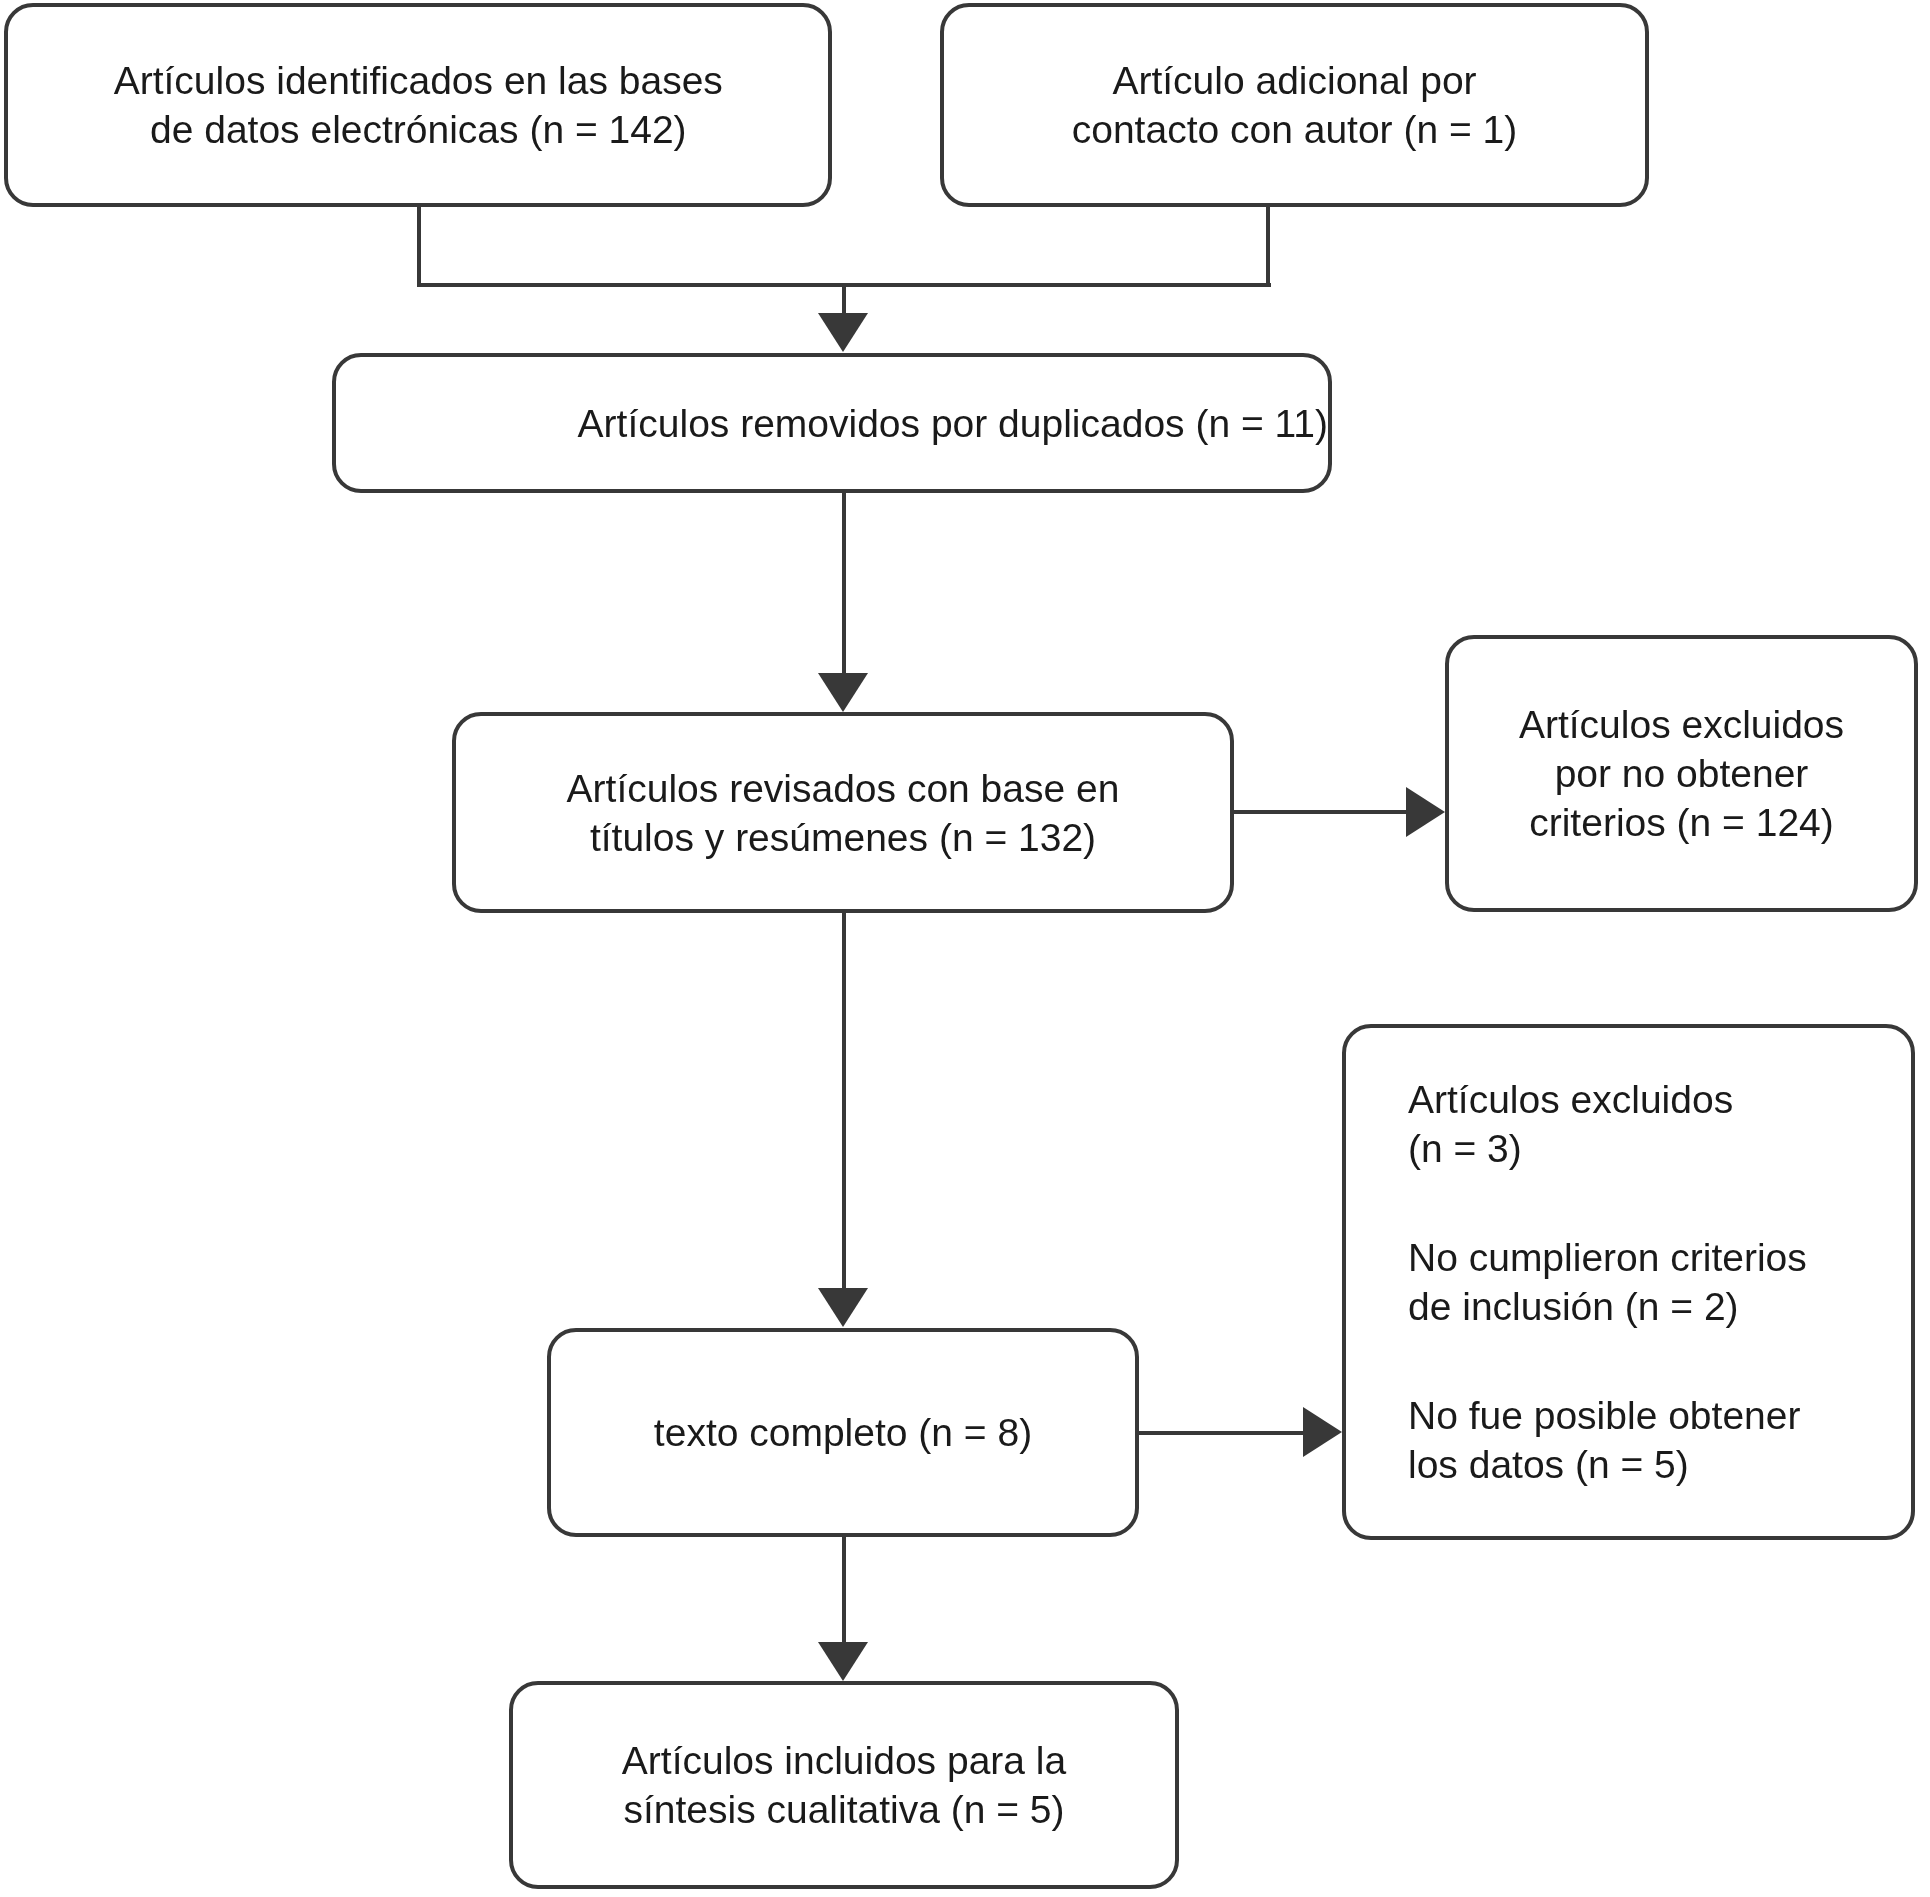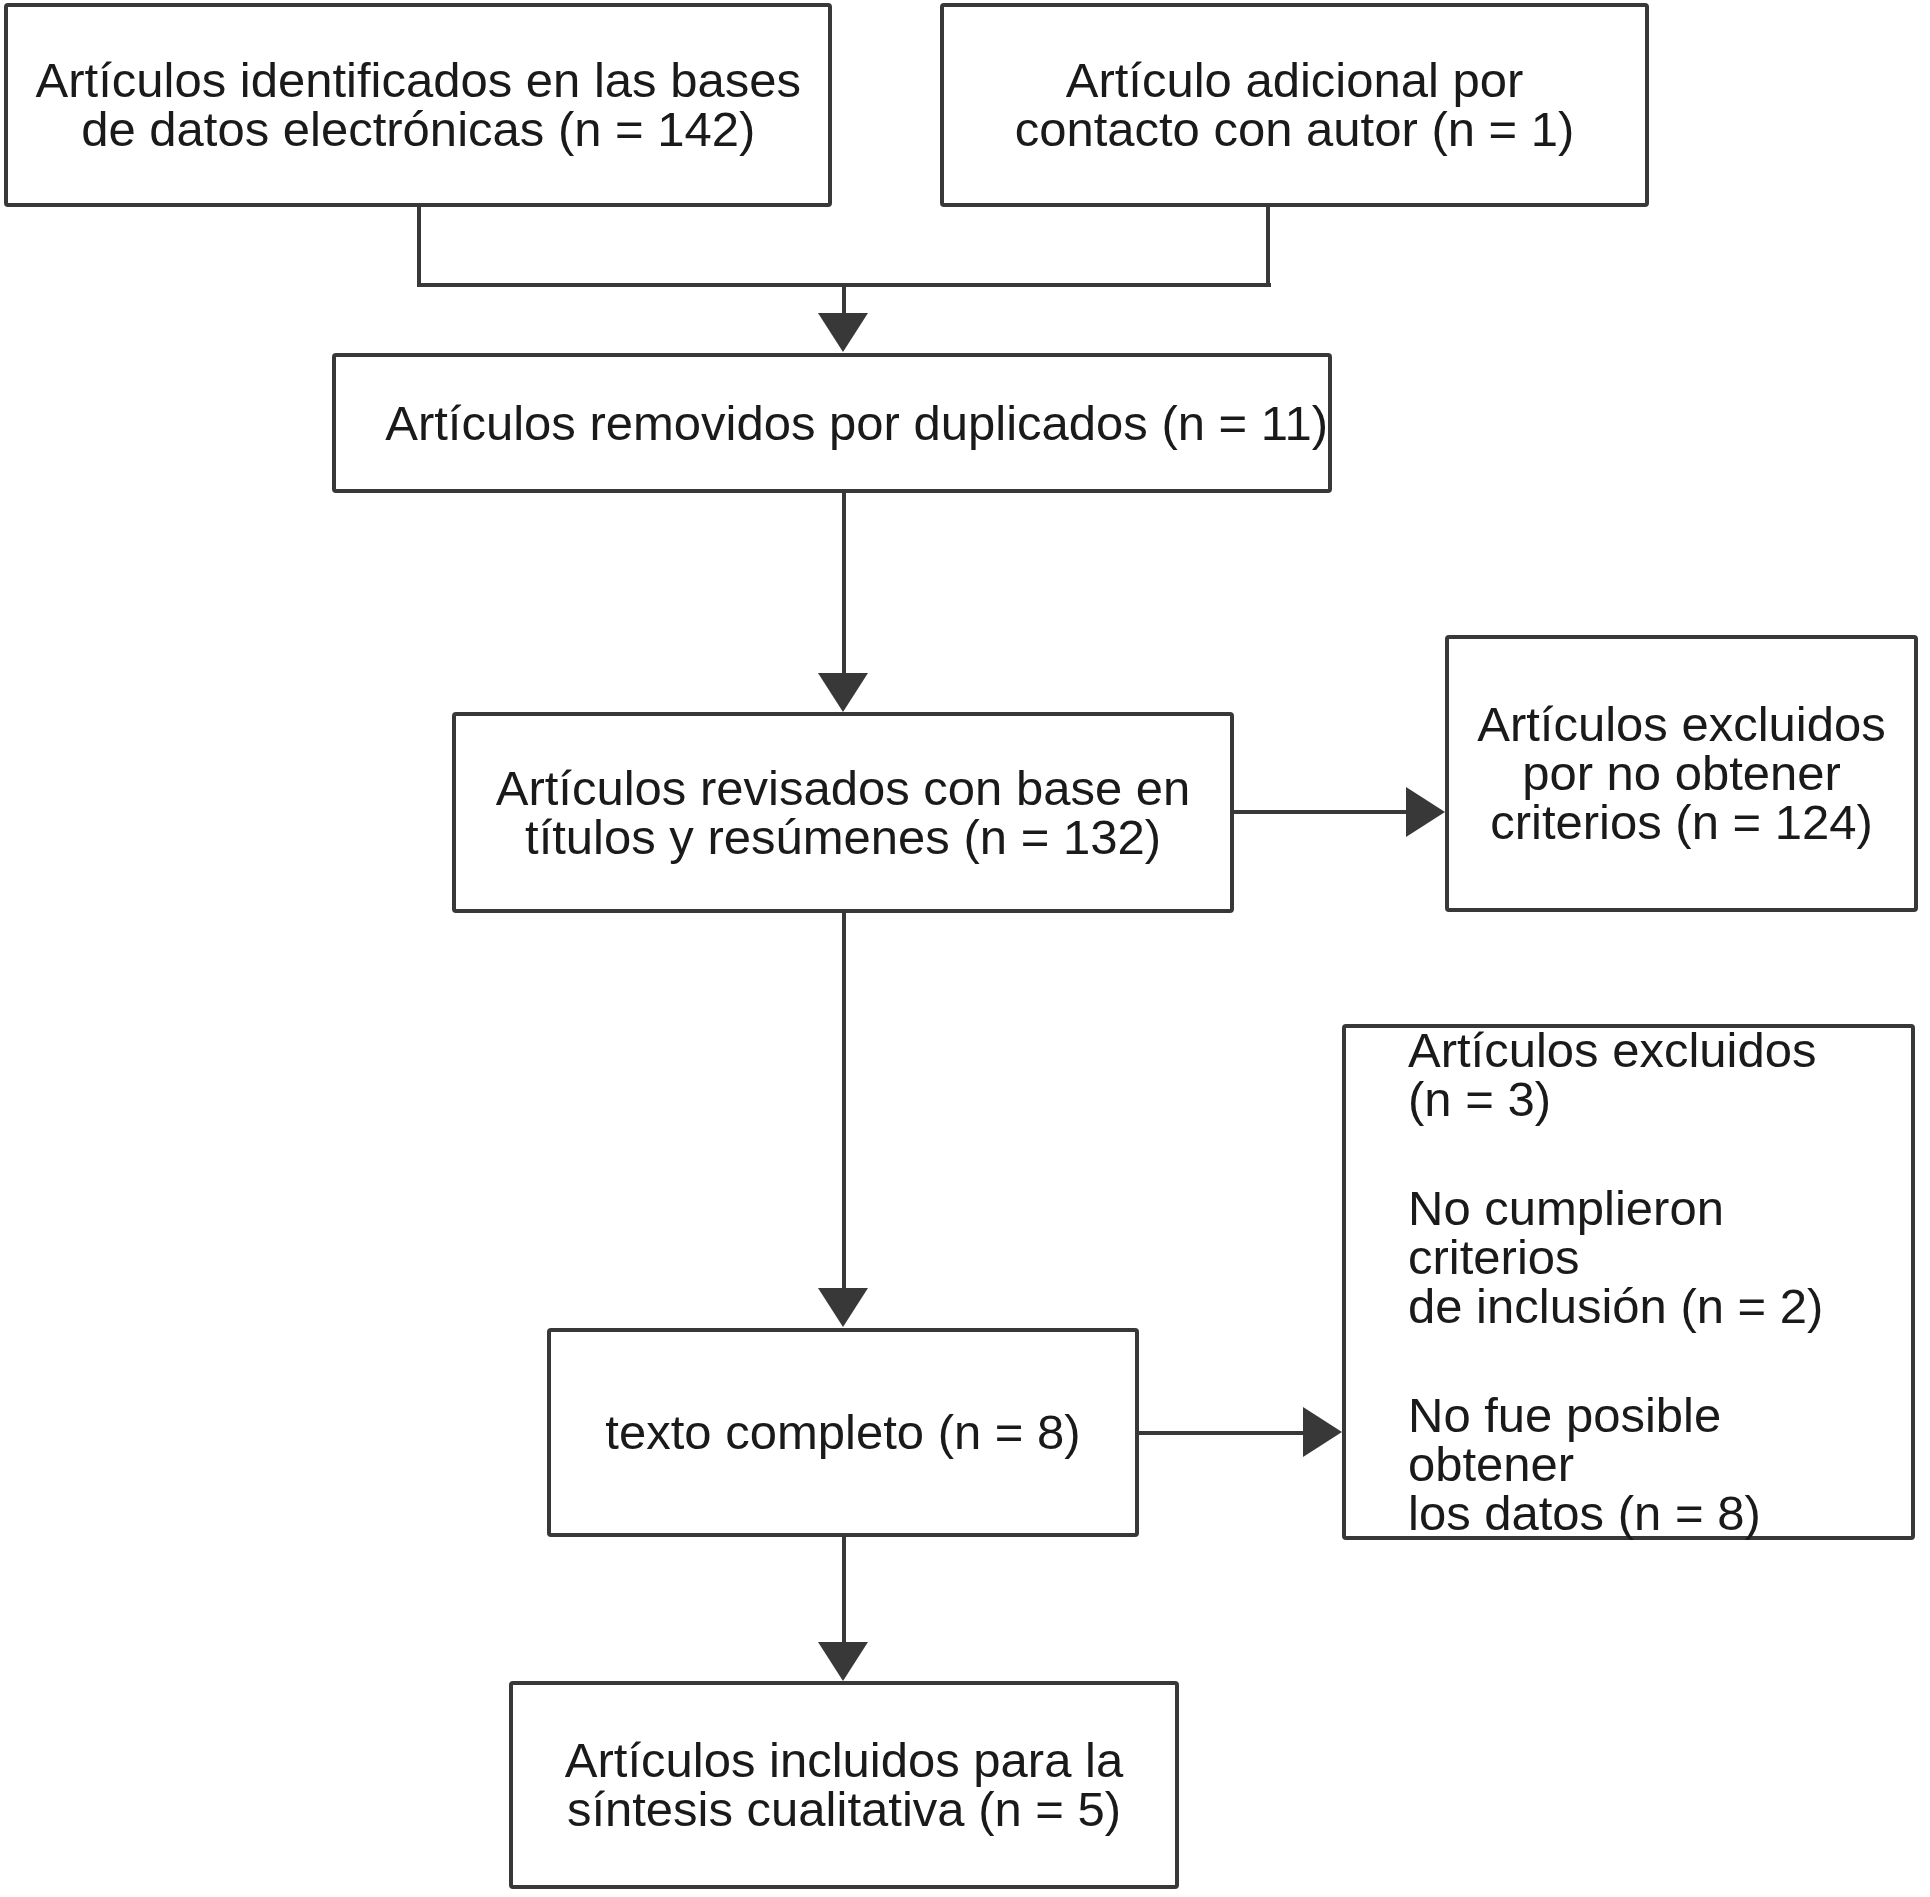--- a/index.html
+++ b/index.html
@@ -8,28 +8,28 @@
     width: 1930px;
     height: 1897px;
     background: #ffffff;
     font-family: "Liberation Sans", sans-serif;
     color: #1a1a1a;
   }
   .node {
     position: absolute;
     box-sizing: border-box;
     border: 4.3px solid #383838;
-    border-radius: 4px;
+    border-radius: 29px;
     background: #ffffff;
     display: flex;
     flex-direction: column;
     align-items: center;
     justify-content: center;
     text-align: center;
-    font-size: 49px;
+    font-size: 39px;
     line-height: 49px;
   }
   .node .ln { display: block; }
   .node.left-align {
     align-items: flex-start;
     text-align: left;
     padding-left: 62px;
     padding-right: 24px;
   }
   .para { margin: 0; }
@@ -133,21 +133,21 @@
     <div class="para">
       <span class="ln">Artículos excluidos</span>
       <span class="ln">(n = 3)</span>
     </div>
     <div class="para">
       <span class="ln">No cumplieron criterios</span>
       <span class="ln">de inclusión (n = 2)</span>
     </div>
     <div class="para">
       <span class="ln">No fue posible obtener</span>
-      <span class="ln">los datos (n = 8)</span>
+      <span class="ln">los datos (n = 5)</span>
     </div>
   </div>
 
   <div class="vline" id="shaft-fulltext-included"></div>
   <div class="arrow-down" id="head-fulltext-included"></div>
 
   <div class="node" id="box-included">
     <span class="ln">Artículos incluidos para la</span>
     <span class="ln">síntesis cualitativa (n = 5)</span>
   </div>

